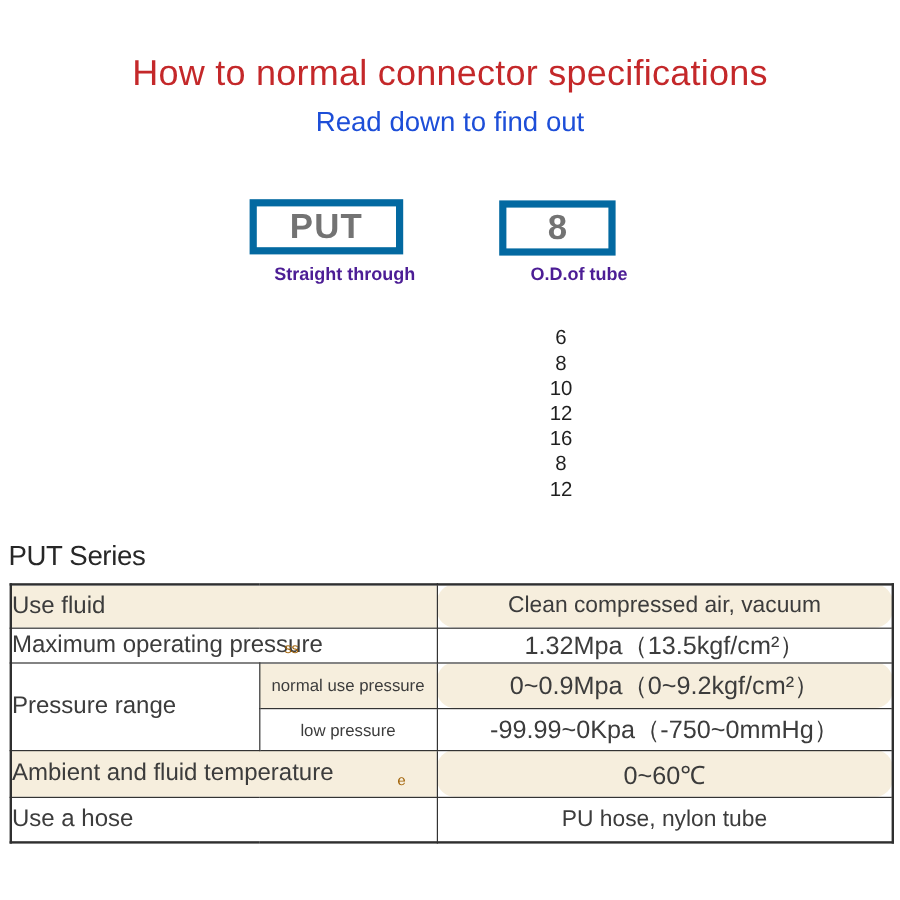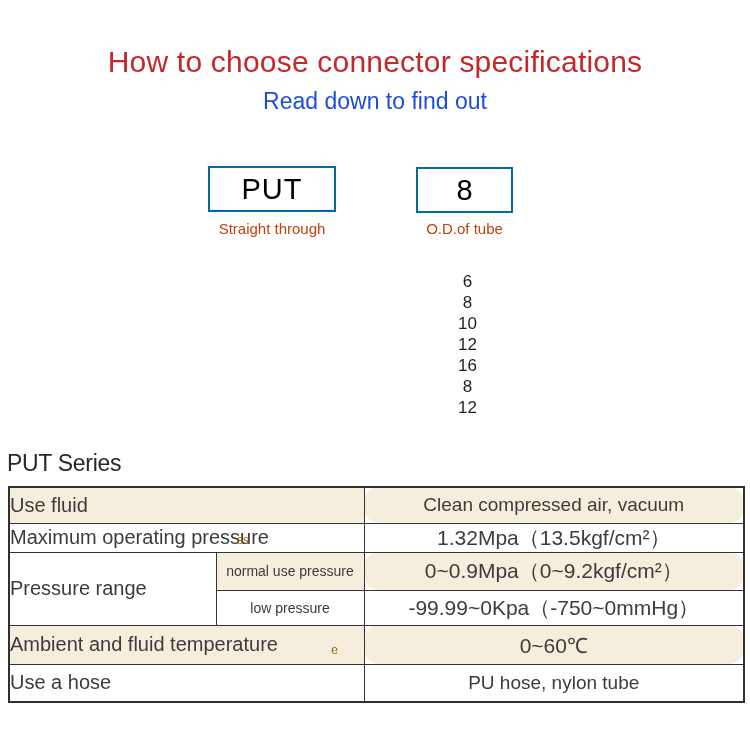--- a/index.html
+++ b/index.html
@@ -11,28 +11,28 @@
   .title{
     position:absolute;top:45px;left:0;width:750px;text-align:center;
     font-size:30px;color:#c4282a;letter-spacing:0.2px;
   }
   .subtitle{
     position:absolute;top:88px;left:0;width:750px;text-align:center;
     font-size:23px;color:#1d4ed8;
   }
   
   .code-box{
-    position:absolute;box-sizing:border-box;border:2px solid #0369a1;
+    position:absolute;box-sizing:border-box;border:6px solid #0369a1;
     display:flex;align-items:center;justify-content:center;
-    font-weight:normal;color:#000000;background:#fff;
+    font-weight:bold;color:#737373;background:#fff;
   }
   #model-box{left:208px;top:166px;width:128px;height:46px;font-size:29px;letter-spacing:1px;}
   #size-box{left:416px;top:167px;width:97px;height:46px;font-size:29px;}
   .box-caption{
-    position:absolute;top:220px;text-align:center;font-size:15px;color:#c2410c;
+    position:absolute;top:220px;text-align:right;font-size:15px;color:#4c1d95;font-weight:bold;
   }
   #model-caption{left:198px;width:148px;}
   #size-caption{left:406px;width:117px;}
   
   #size-options{
     position:absolute;left:419px;top:271px;width:97px;text-align:center;
     font-size:17px;color:#1f1f1f;line-height:21px;
   }
   
   .series-heading{
@@ -60,21 +60,21 @@
     position:absolute;font-size:12px;color:#a16207;
   }
   #artifact-ss{left:237px;top:533px;}
   #artifact-e{left:331px;top:643px;font-family:"DejaVu Serif",serif;}
 </style>
 </head>
 <body>
 
 <div id="page">
 
-  <div class="title">How to choose connector specifications</div>
+  <div class="title">How to normal connector specifications</div>
   <div class="subtitle">Read down to find out</div>
 
   <div id="model-box" class="code-box">
     <span>PUT</span>
   </div>
   <div id="model-caption" class="box-caption">Straight through</div>
 
   <div id="size-box" class="code-box">
     <span>8</span>
   </div>

